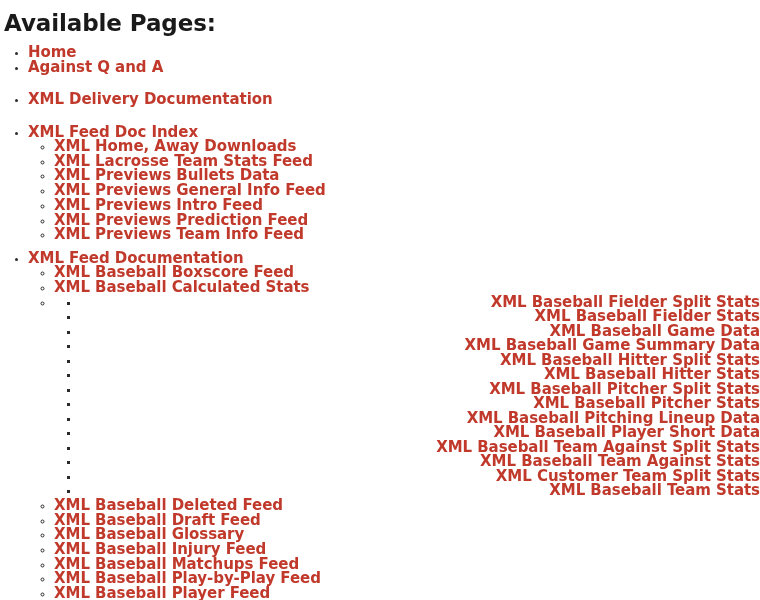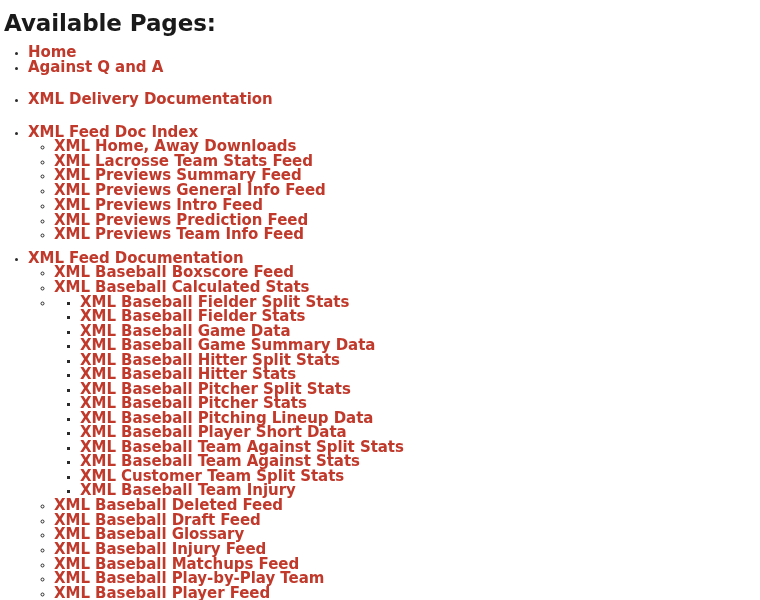--- a/index.html
+++ b/index.html
@@ -45,20 +45,21 @@
     padding-left: 26px;
     list-style-type: circle;
   }
   ul.lvl2 > li {
     list-style-type: circle;
     line-height: 13.7px;
   }
   ul.lvl3 {
     padding-left: 26px;
     list-style-type: square;
+    text-align: right;
   }
   ul.lvl3 > li {
     list-style-type: square;
     line-height: 13.5px;
   }
   li::marker {
     color: #2b2b2b;
     font-size: 10px;
   }
   a.lnk {
@@ -94,21 +95,21 @@
           <li><a class="lnk" href="#">XML Delivery Documentation</a></li>
         </ul>
       </div>
       <div class="group-gap"></div>
       <div class="group-gap"></div>
       <div class="block">
         <ul class="lvl1">
           <li><a class="lnk" href="#">XML Feed Doc Index</a><ul class="lvl2">
               <li><a class="lnk" href="#">XML Home, Away Downloads</a></li>
               <li><a class="lnk" href="#">XML Lacrosse Team Stats Feed</a></li>
-              <li><a class="lnk" href="#">XML Previews Summary Feed</a></li>
+              <li><a class="lnk" href="#">XML Previews Bullets Data</a></li>
               <li><a class="lnk" href="#">XML Previews General Info Feed</a></li>
               <li><a class="lnk" href="#">XML Previews Intro Feed</a></li>
               <li><a class="lnk" href="#">XML Previews Prediction Feed</a></li>
               <li><a class="lnk" href="#">XML Previews Team Info Feed</a></li>
             </ul></li>
         </ul>
       </div>
       <div class="group-gap"></div>
       <div class="block">
         <ul class="lvl1">
@@ -122,26 +123,26 @@
                   <li><a class="lnk" href="#">XML Baseball Game Summary Data</a></li>
                   <li><a class="lnk" href="#">XML Baseball Hitter Split Stats</a></li>
                   <li><a class="lnk" href="#">XML Baseball Hitter Stats</a></li>
                   <li><a class="lnk" href="#">XML Baseball Pitcher Split Stats</a></li>
                   <li><a class="lnk" href="#">XML Baseball Pitcher Stats</a></li>
                   <li><a class="lnk" href="#">XML Baseball Pitching Lineup Data</a></li>
                   <li><a class="lnk" href="#">XML Baseball Player Short Data</a></li>
                   <li><a class="lnk" href="#">XML Baseball Team Against Split Stats</a></li>
                   <li><a class="lnk" href="#">XML Baseball Team Against Stats</a></li>
                   <li><a class="lnk" href="#">XML Customer Team Split Stats</a></li>
-                  <li><a class="lnk" href="#">XML Baseball Team Injury</a></li>
+                  <li><a class="lnk" href="#">XML Baseball Team Stats</a></li>
                 </ul></li>
               <li><a class="lnk" href="#">XML Baseball Deleted Feed</a></li>
               <li><a class="lnk" href="#">XML Baseball Draft Feed</a></li>
               <li><a class="lnk" href="#">XML Baseball Glossary</a></li>
               <li><a class="lnk" href="#">XML Baseball Injury Feed</a></li>
               <li><a class="lnk" href="#">XML Baseball Matchups Feed</a></li>
-              <li><a class="lnk" href="#">XML Baseball Play-by-Play Team</a></li>
+              <li><a class="lnk" href="#">XML Baseball Play-by-Play Feed</a></li>
               <li><a class="lnk" href="#">XML Baseball Player Feed</a></li>
             </ul></li>
         </ul>
       </div>
     </div>
 </div>
 
 </body></html>

